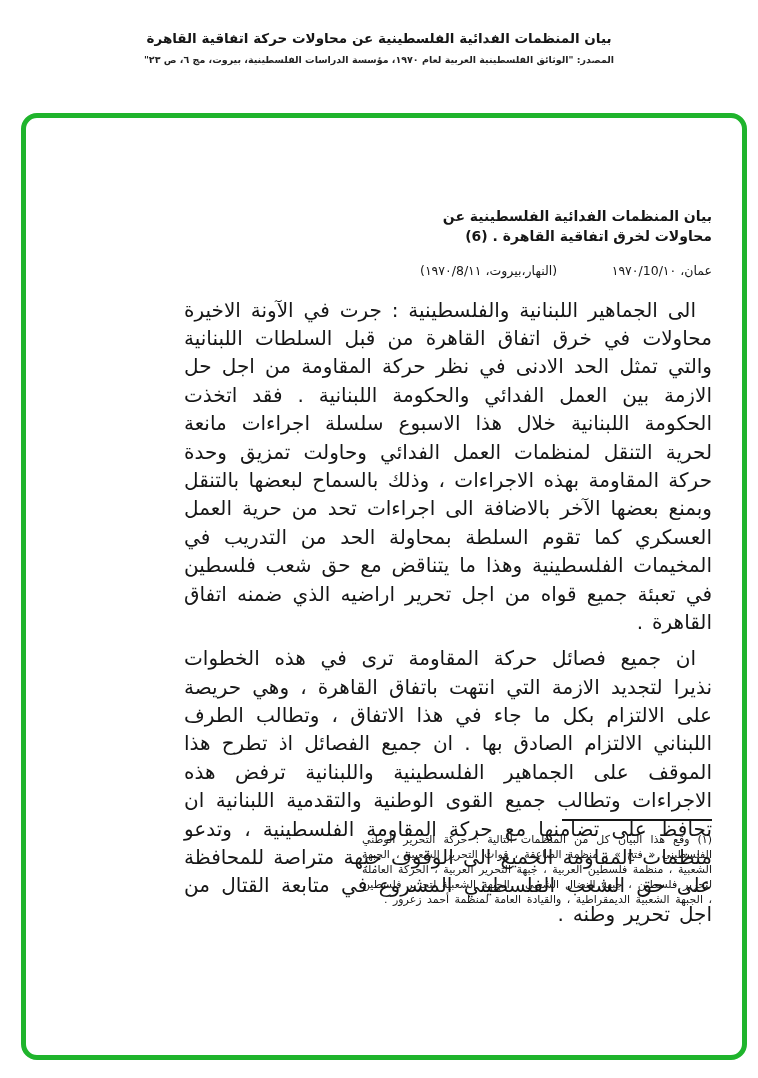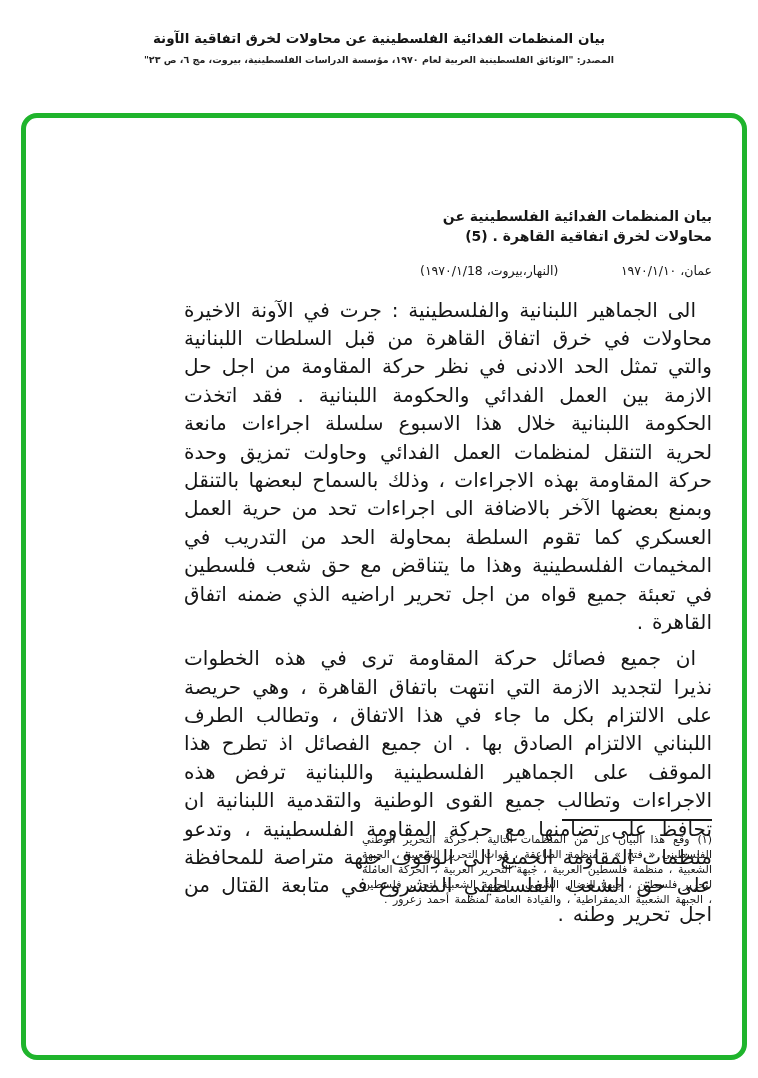--- a/index.html
+++ b/index.html
@@ -97,30 +97,30 @@
     line-height: 1.36;
     text-align: justify;
     margin: 0;
     word-spacing: 2px;
   }
 </style>
 </head>
 <body>
 
 <header class="page-header">
-  <div class="page-title">بيان المنظمات الفدائية الفلسطينية عن محاولات لخرق اتفاقية الآونة</div>
+  <div class="page-title">بيان المنظمات الفدائية الفلسطينية عن محاولات حركة اتفاقية القاهرة</div>
   <div class="page-source">المصدر: "الوثائق الفلسطينية العربية لعام ١٩٧٠، مؤسسة الدراسات الفلسطينية، بيروت، مج ٦، ص ٢٣"</div>
 </header>
 
 <div class="scan-frame">
   <article class="doc" dir="rtl">
-    <h1 class="doc-title">بيان المنظمات الفدائية الفلسطينية عن محاولات لخرق اتفاقية القاهرة . (5)</h1>
+    <h1 class="doc-title">بيان المنظمات الفدائية الفلسطينية عن محاولات لخرق اتفاقية القاهرة . (6)</h1>
     <div class="dateline">
-      <span>عمان، ١٩٧٠/١/١٠</span>
-      <span>(النهار،بيروت، ١٩٧٠/١/18)</span>
+      <span>عمان، ١٩٧٠/10/١٠</span>
+      <span>(النهار،بيروت، ١٩٧٠/8/١١)</span>
     </div>
     <p class="doc-para">الى الجماهير اللبنانية والفلسطينية : جرت في الآونة الاخيرة محاولات في خرق اتفاق القاهرة من قبل السلطات اللبنانية والتي تمثل الحد الادنى في نظر حركة المقاومة من اجل حل الازمة بين العمل الفدائي والحكومة اللبنانية . فقد اتخذت الحكومة اللبنانية خلال هذا الاسبوع سلسلة اجراءات مانعة لحرية التنقل لمنظمات العمل الفدائي وحاولت تمزيق وحدة حركة المقاومة بهذه الاجراءات ، وذلك بالسماح لبعضها بالتنقل وبمنع بعضها الآخر بالاضافة الى اجراءات تحد من حرية العمل العسكري كما تقوم السلطة بمحاولة الحد من التدريب في المخيمات الفلسطينية وهذا ما يتناقض مع حق شعب فلسطين في تعبئة جميع قواه من اجل تحرير اراضيه الذي ضمنه اتفاق القاهرة .</p>
     <p class="doc-para">ان جميع فصائل حركة المقاومة ترى في هذه الخطوات نذيرا لتجديد الازمة التي انتهت باتفاق القاهرة ، وهي حريصة على الالتزام بكل ما جاء في هذا الاتفاق ، وتطالب الطرف اللبناني الالتزام الصادق بها . ان جميع الفصائل اذ تطرح هذا الموقف على الجماهير الفلسطينية واللبنانية ترفض هذه الاجراءات وتطالب جميع القوى الوطنية والتقدمية اللبنانية ان تحافظ على تضامنها مع حركة المقاومة الفلسطينية ، وتدعو منظمات المقاومة الجميع الى الوقوف جبهة متراصة للمحافظة على حق الشعب الفلسطيني المشروع في متابعة القتال من اجل تحرير وطنه .</p>
   </article>
 
   <div class="footnote-block" dir="rtl">
     <div class="footnote-sep"></div>
     <p class="footnote">(١) وقع هذا البيان كل من المنظمات التالية : حركة التحرير الوطني الفلسطيني « فتح » ، منظمة الصاعقة ، قوات التحرير الشعبية ، الجبهة الشعبية ، منظمة فلسطين العربية ، جبهة التحرير العربية ، الحركة العاملة لتحرير فلسطين ، جبهة النضال الشعبي ، الجبهة الشعبية لتحرير فلسطين ، الجبهة الشعبية الديمقراطية ، والقيادة العامة لمنظمة أحمد زعرور .</p>
   </div>
 </div>

